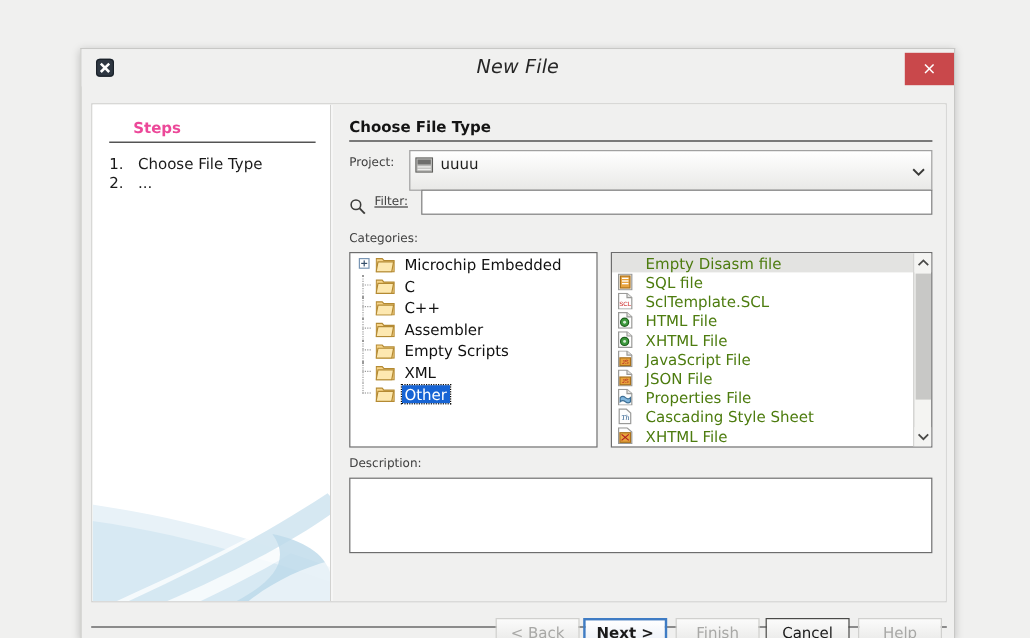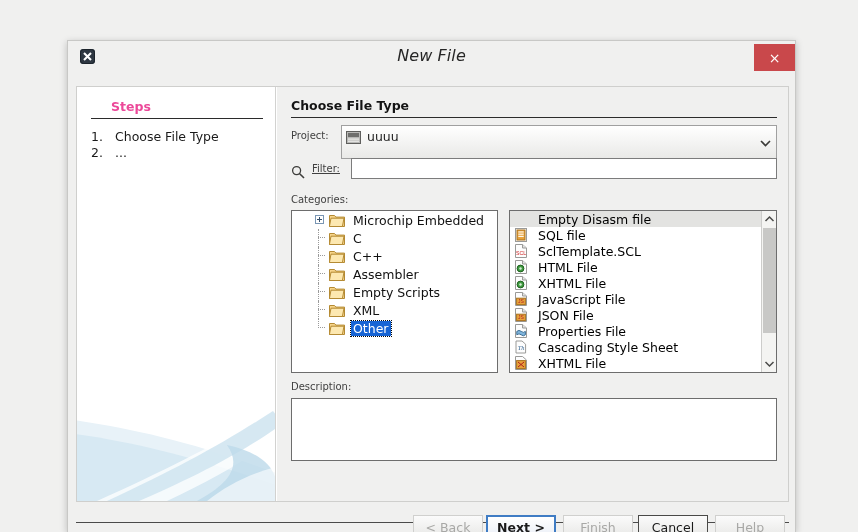--- a/index.html
+++ b/index.html
@@ -159,21 +159,21 @@
     border: 1px solid #6d6d6d;
     box-sizing: border-box;
     overflow: hidden;
   }
   .cat-box { left: 14px; top: 123px; width: 207px; height: 163px; }
   .ft-box  { left: 232px; top: 123px; width: 268px; height: 163px; }
 
   .cat-row {
     position: relative; height: 18px;
     display: flex; align-items: center;
-    padding-left: 22px;
+    padding-left: 6px;
     font-size: 12.5px; color: #111;
     white-space: nowrap;
     cursor: default;
   }
   .tree-hook {
     position: relative;
     width: 15px; height: 18px; flex: 0 0 15px;
   }
   .exp-box {
     position: absolute; left: 1px; top: 4px;
@@ -201,21 +201,21 @@
   .cat-label { padding: 0 2px; }
   .cat-row.selected .cat-label {
     background: #1764d4; color: #ffffff;
     outline: 1px dotted #0a0a0a;
   }
 
   .ft-row {
     position: relative; height: 16px;
     display: flex; align-items: center;
     padding-left: 4px;
-    font-size: 12.5px; color: #000000;
+    font-size: 12.5px; color: #4d7c0f;
     white-space: nowrap;
     cursor: default;
   }
   .ft-row.selected { background: #e3e3e1; }
   .ft-icon { flex: 0 0 20px; width: 14px; height: 14px; margin-right: 4px; }
   .ft-list {
     position: absolute; left: 0; top: 0;
     width: 251px; height: 100%;
     overflow: hidden;
   }

